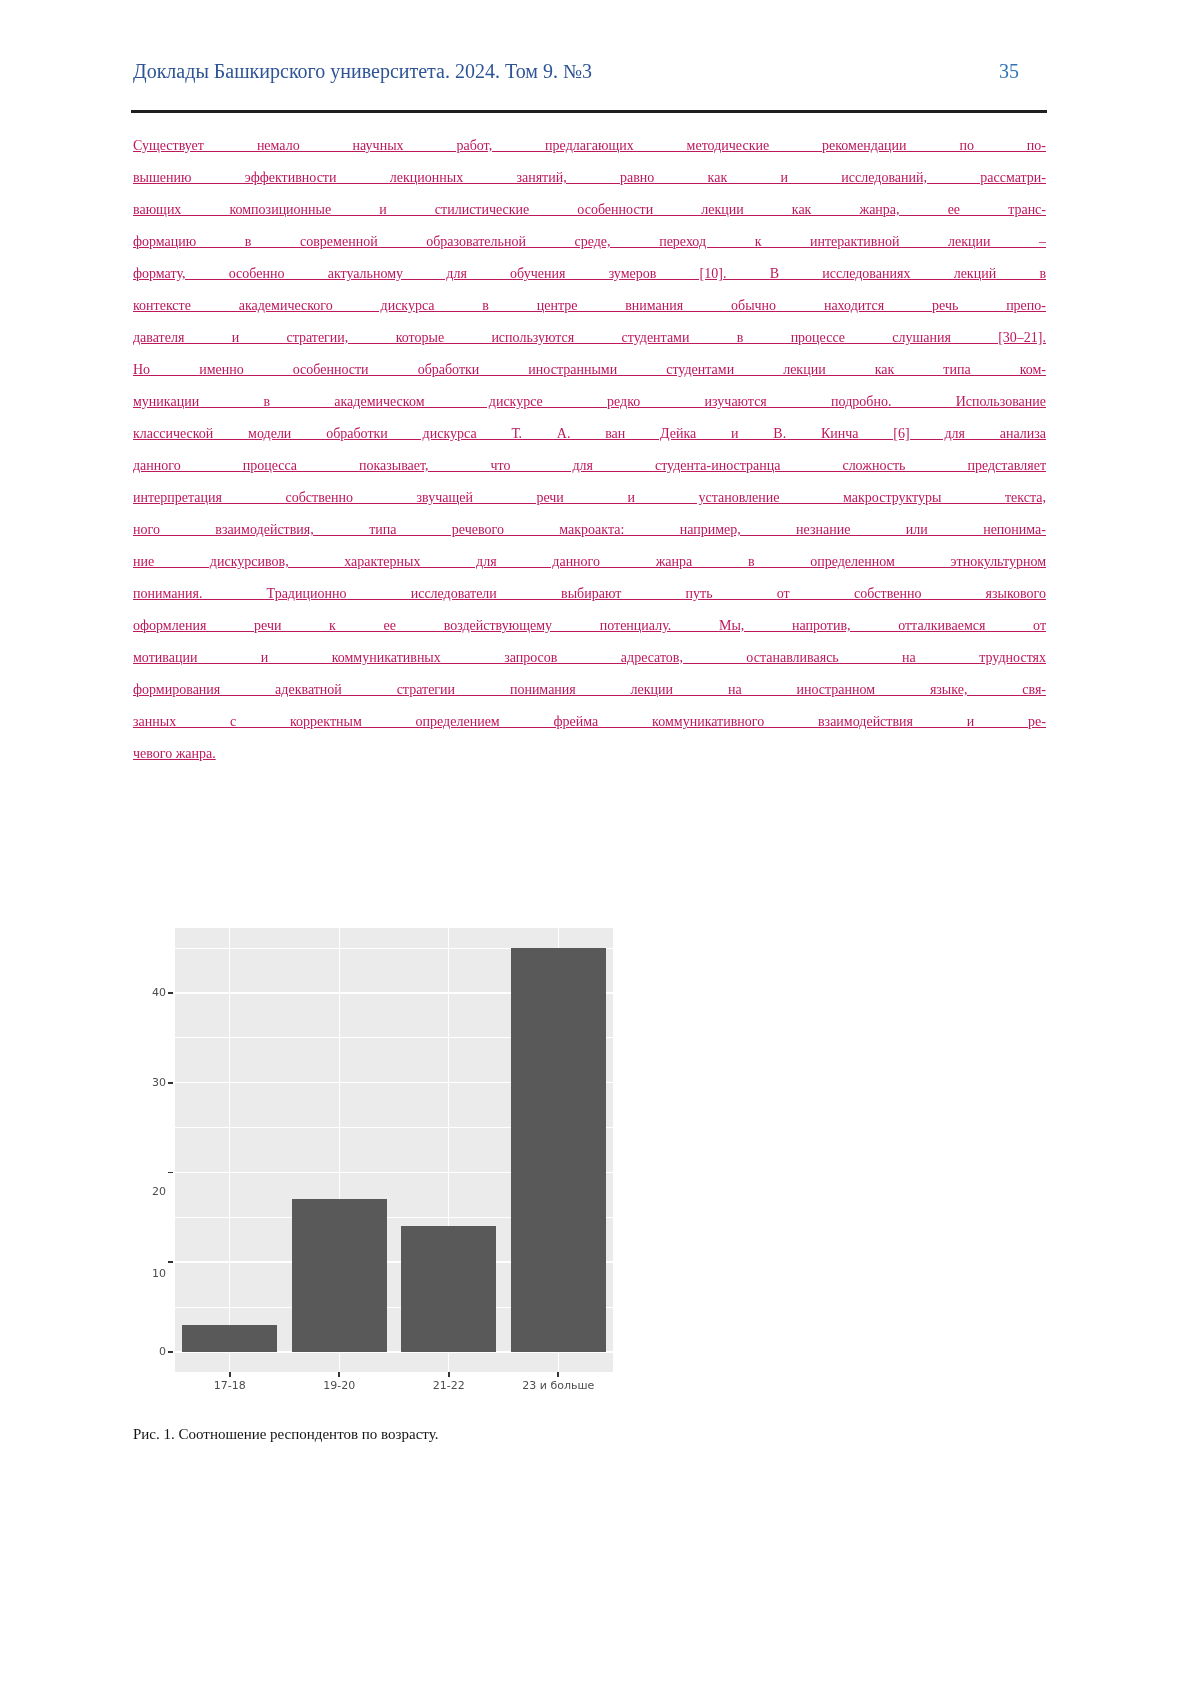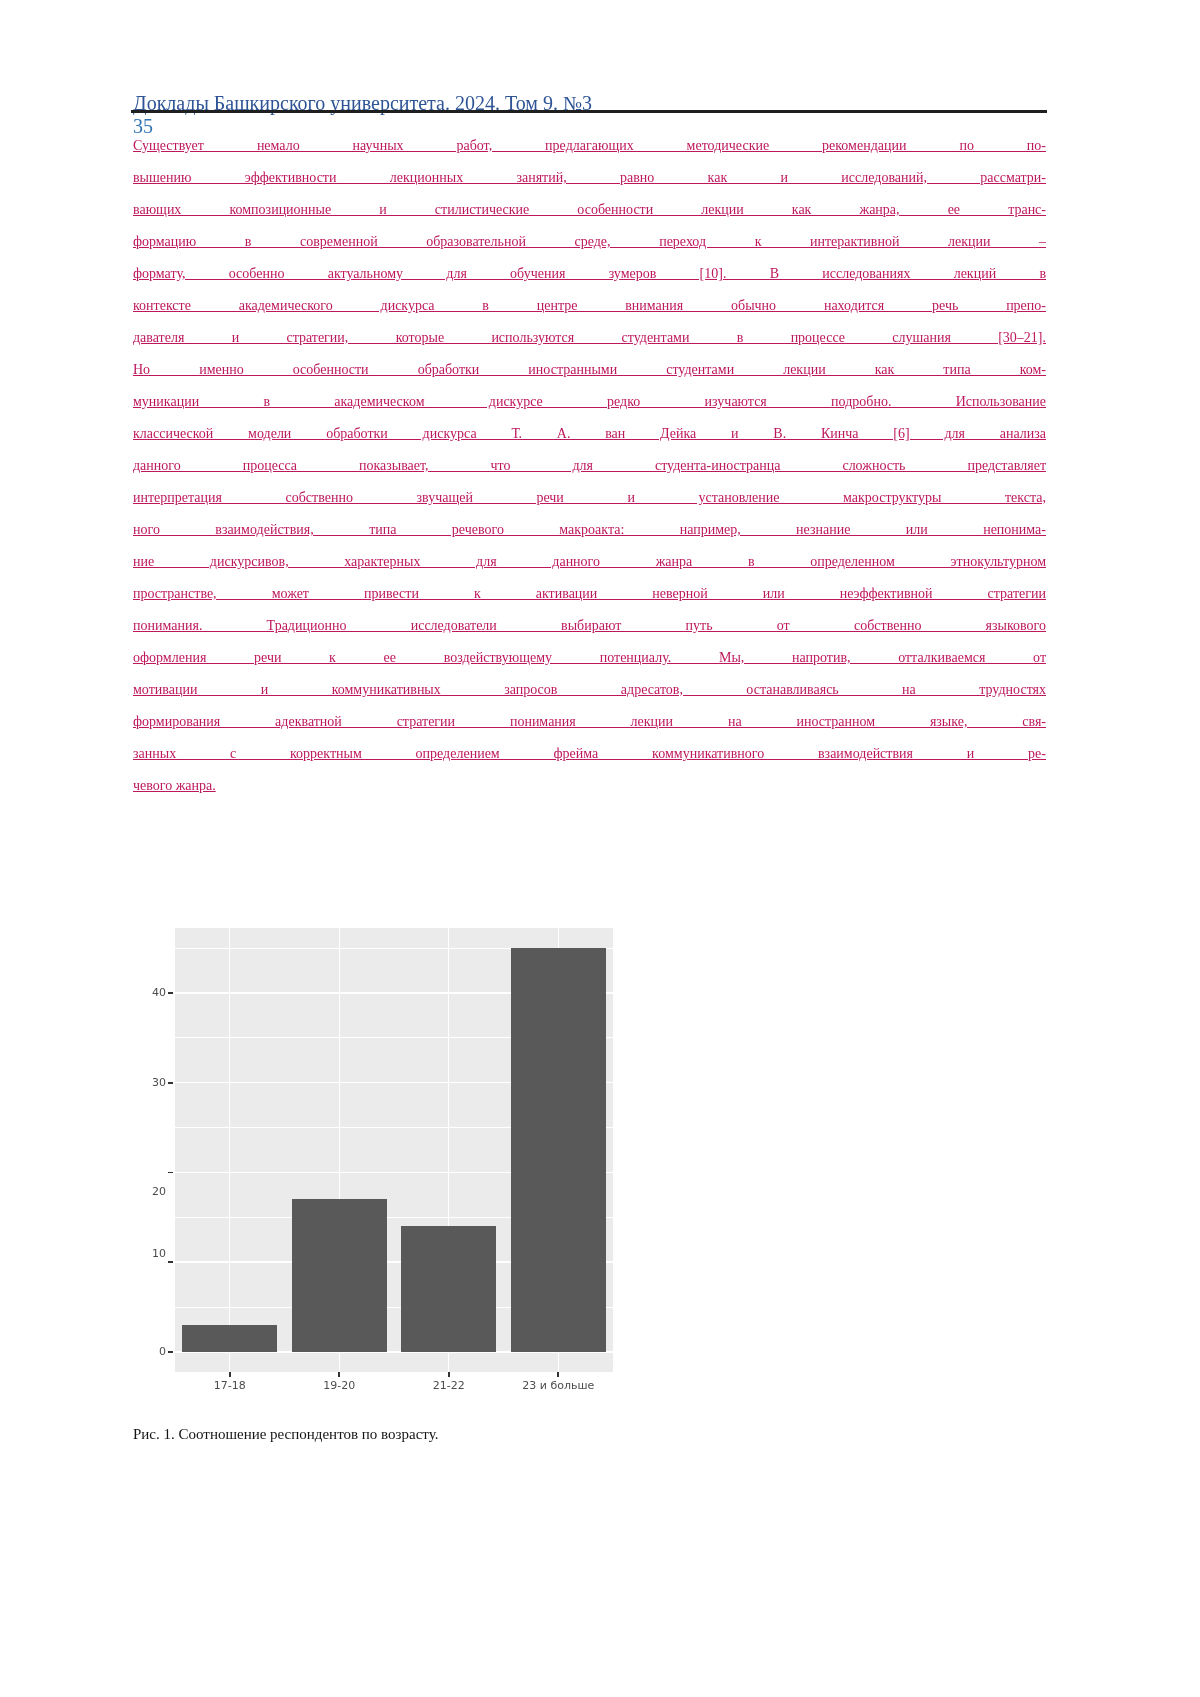--- a/index.html
+++ b/index.html
@@ -1,21 +1,21 @@
 <!DOCTYPE html>
 <html><head>
 <meta charset="utf-8">
 <style>
   html,body{margin:0;padding:0;background:#ffffff;}
   body{width:1200px;height:1697px;position:relative;overflow:hidden;
        font-family:"Liberation Serif", serif;color:#161616;}
 
-  .page-header{position:absolute;left:133px;top:92px;width:914px;
+  .page-header{position:absolute;left:133px;top:60px;width:914px;
        display:flex;justify-content:space-between;align-items:baseline;
-       font-size:20px;flex-direction:column;}
+       font-size:20px;}
   .journal-line{color:#2e5496;}
   .page-number{color:#2e74b5;padding-right:28px;}
   .header-rule{position:absolute;left:131px;top:110px;width:916px;height:3px;
        background:#1f1f1f;}
 
   .body-paragraph{position:absolute;left:133px;top:130px;width:913px;
        font-size:14px;line-height:32px;color:#be185d;text-decoration:underline;}
   .body-paragraph .line{text-align:justify;text-align-last:justify;
        white-space:normal;height:32px;overflow:hidden;}
   .body-paragraph .line.last{text-align-last:left;}
@@ -57,21 +57,20 @@
     <div class="line">формату, особенно актуальному для обучения зумеров [10]. В исследованиях лекций в</div>
     <div class="line">контексте академического дискурса в центре внимания обычно находится речь препо-</div>
     <div class="line">давателя и стратегии, которые используются студентами в процессе слушания [30–21].</div>
     <div class="line">Но именно особенности обработки иностранными студентами лекции как типа ком-</div>
     <div class="line">муникации в академическом дискурсе редко изучаются подробно. Использование</div>
     <div class="line">классической модели обработки дискурса Т. А. ван Дейка и В. Кинча [6] для анализа</div>
     <div class="line">данного процесса показывает, что для студента-иностранца сложность представляет</div>
     <div class="line">интерпретация собственно звучащей речи и установление макроструктуры текста,</div>
     <div class="line">ного взаимодействия, типа речевого макроакта: например, незнание или непонима-</div>
     <div class="line">ние дискурсивов, характерных для данного жанра в определенном этнокультурном</div>
-    <div class="line">пространстве, может привести к активации неверной или неэффективной стратегии</div>
     <div class="line">понимания. Традиционно исследователи выбирают путь от собственно языкового</div>
     <div class="line">оформления речи к ее воздействующему потенциалу. Мы, напротив, отталкиваемся от</div>
     <div class="line">мотивации и коммуникативных запросов адресатов, останавливаясь на трудностях</div>
     <div class="line">формирования адекватной стратегии понимания лекции на иностранном языке, свя-</div>
     <div class="line">занных с корректным определением фрейма коммуникативного взаимодействия и ре-</div>
     <div class="line last">чевого жанра.</div>
   </div>
 
 <figure class="figure">
   <div class="chart">
@@ -91,21 +90,21 @@
         <div class="gridline-h major" style="top: 154.027px; background: rgb(255, 255, 255);"></div>
         <div class="gridline-h major" style="top: 64.3303px; background: rgb(255, 255, 255);"></div>
         <div class="bar" style="left: 7.227px; width: 95.046px; top: 396.909px; height: 26.9091px; background: rgb(89, 89, 89);"></div>
         <div class="bar" style="left: 116.727px; width: 95.046px; top: 271.333px; height: 152.485px; background: rgb(89, 89, 89);"></div>
         <div class="bar" style="left: 226.227px; width: 95.046px; top: 298.242px; height: 125.576px; background: rgb(89, 89, 89);"></div>
         <div class="bar" style="left: 335.727px; width: 95.046px; top: 20.1818px; height: 403.636px; background: rgb(89, 89, 89);"></div>
       </div>
   <div class="y-tick" style="top: 496.018px; background: rgb(51, 51, 51);"></div>
       <div class="y-tick-label" style="top: 489.818px; color: rgb(77, 77, 77);">0</div>
       <div class="y-tick" style="top: 406.321px; background: rgb(51, 51, 51);"></div>
-      <div class="y-tick-label" style="top: 392px; color: rgb(77, 77, 77);">10</div>
+      <div class="y-tick-label" style="top: 412px; color: rgb(77, 77, 77);">10</div>
       <div class="y-tick" style="top: 316.624px; background: rgb(51, 51, 51);"></div>
       <div class="y-tick-label" style="top: 310.424px; color: rgb(77, 77, 77); margin-top: 20px;">20</div>
       <div class="y-tick" style="top: 226.927px; background: rgb(51, 51, 51);"></div>
       <div class="y-tick-label" style="top: 220.727px; color: rgb(77, 77, 77);">30</div>
       <div class="y-tick" style="top: 137.23px; background: rgb(51, 51, 51);"></div>
       <div class="y-tick-label" style="top: 131.03px; color: rgb(77, 77, 77);">40</div>
       <div class="x-tick" style="left: 88.95px; background: rgb(51, 51, 51);"></div>
       <div class="x-tick-label" style="left: 24.75px; color: rgb(77, 77, 77);">17-18</div>
       <div class="x-tick" style="left: 198.45px; background: rgb(51, 51, 51);"></div>
       <div class="x-tick-label" style="left: 134.25px; color: rgb(77, 77, 77);">19-20</div>

